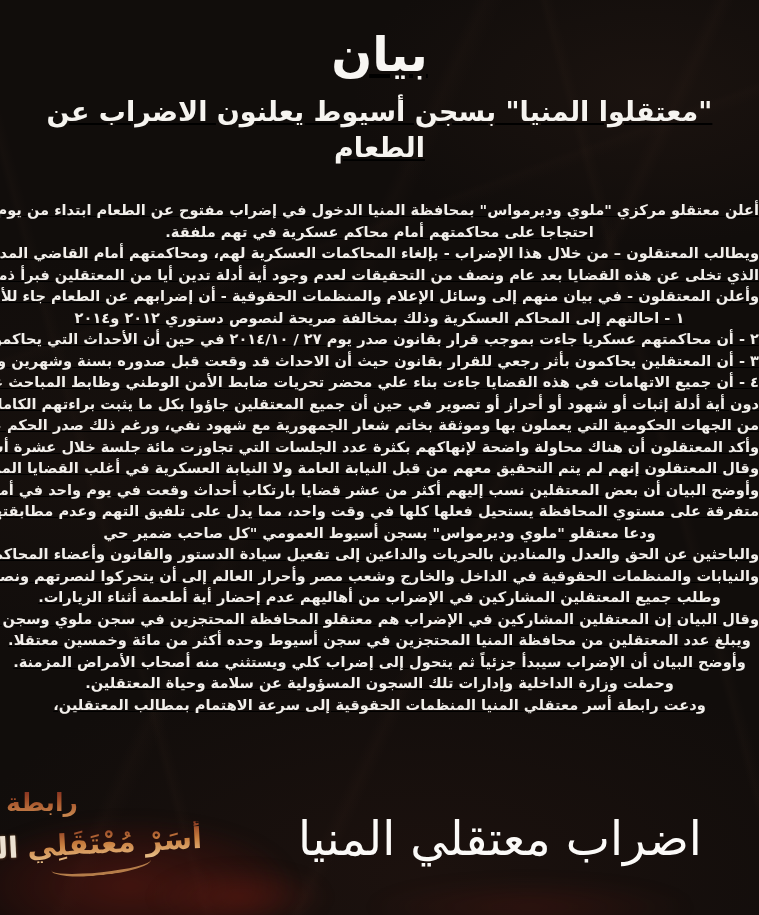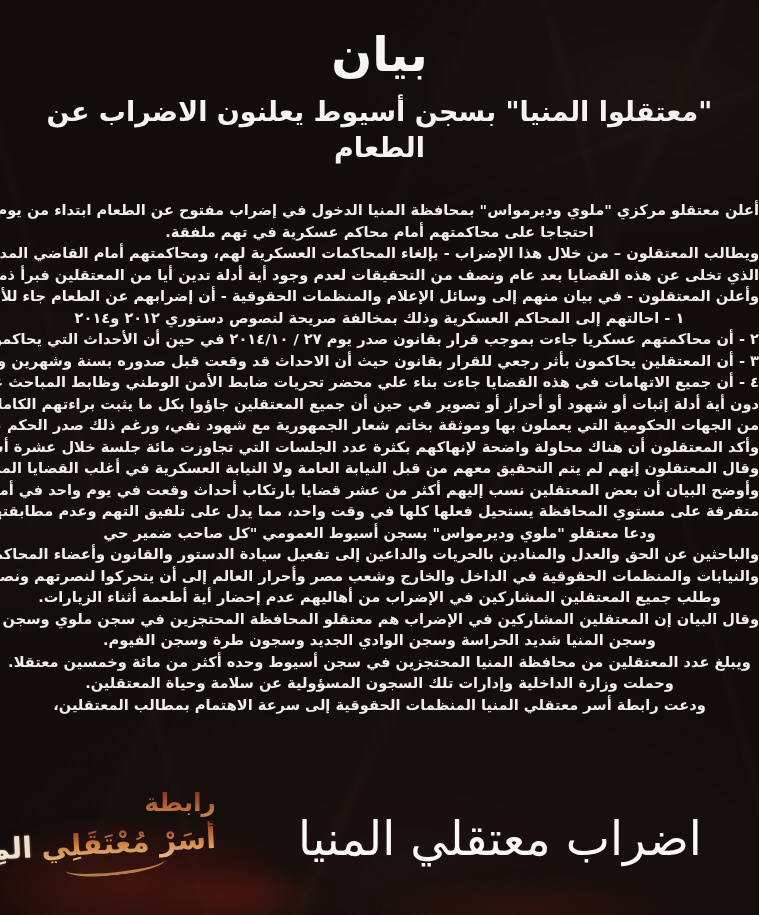--- a/index.html
+++ b/index.html
@@ -7,20 +7,21 @@
     position:relative;width:759px;height:915px;overflow:hidden;
     font-family:"DejaVu Sans",sans-serif;
     background-color:#110d0b;
     background-image:
       radial-gradient(ellipse 420px 220px at 85% 10%, rgba(62,40,30,.22), transparent 70%),
       radial-gradient(ellipse 520px 280px at 12% 50%, rgba(52,34,26,.16), transparent 72%),
       radial-gradient(ellipse 640px 320px at 55% 96%, rgba(66,32,24,.22), transparent 72%),
       linear-gradient(115deg, transparent 40%, rgba(95,62,46,.05) 41%, transparent 42.5%, transparent 60%, rgba(95,62,46,.06) 61%, transparent 62%),
       linear-gradient(75deg, transparent 20%, rgba(100,70,50,.05) 20.6%, transparent 21.6%, transparent 78%, rgba(100,70,50,.05) 78.6%, transparent 79.6%),
       linear-gradient(160deg, transparent 30%, rgba(80,52,40,.05) 30.5%, transparent 31.5%);
+    text-decoration: underline;
   }
   .blood{position:absolute;border-radius:50%;filter:blur(7px);pointer-events:none;}
   .blood-1{left:-30px;bottom:-36px;width:320px;height:130px;
     background:radial-gradient(ellipse, rgba(112,26,18,.5), rgba(72,16,12,.26) 58%, transparent 76%);}
   .blood-2{left:150px;bottom:-14px;width:180px;height:64px;
     background:radial-gradient(ellipse, rgba(122,30,20,.4), transparent 70%);}
   .blood-3{left:370px;bottom:-20px;width:320px;height:56px;
     background:radial-gradient(ellipse, rgba(100,25,18,.28), transparent 72%);}
   .title{
     margin:24px 0 0;text-align:center;
@@ -28,21 +29,21 @@
   }
   .subtitle{
     margin:10px 0 0;text-align:center;
     font-size:27px;line-height:36px;font-weight:700;color:#f6f4f0;
   }
   .body-text{margin-top:33px;}
   .line{
     text-align:center;white-space:nowrap;
     font-size:14.6px;line-height:21.5px;font-weight:700;color:#f2efeb;
   }
-  .logo{position:absolute;left:20px;top:786px;width:196px;text-align:right;}
+  .logo{position:absolute;left:6px;top:786px;width:196px;text-align:left;}
   .logo-line1{
     font-size:25px;line-height:34px;font-weight:700;
     background:linear-gradient(180deg,#7a231c 0%,#a4522a 45%,#d49759 100%);
     -webkit-background-clip:text;background-clip:text;
     color:#c07c3e;-webkit-text-fill-color:transparent;
   }
   .logo-line2{position:relative;font-size:29px;line-height:46px;transform:rotate(-3deg);white-space:nowrap;}
   .logo-amber{
     font-weight:700;
     background:linear-gradient(180deg,#8a3a22 0%,#c97f3f 50%,#e8c08a 100%);
@@ -87,22 +88,22 @@
     <div class="line">من الجهات الحكومية التي يعملون بها وموثقة بخاتم شعار الجمهورية مع شهود نفي، ورغم ذلك صدر الحكم عليهم بالسجن المؤبد للجميع حضوري وغيابي،</div>
     <div class="line">وأكد المعتقلون أن هناك محاولة واضحة لإنهاكهم بكثرة عدد الجلسات التي تجاوزت مائة جلسة خلال عشرة أشهر من المحاكمات العسكرية ومازالت الجلسات مستمرة .</div>
     <div class="line">وقال المعتقلون إنهم لم يتم التحقيق معهم من قبل النيابة العامة ولا النيابة العسكرية في أغلب القضايا المنسوبة إليهم وكانوا يفاجؤون بها من القاضي.</div>
     <div class="line">وأوضح البيان أن بعض المعتقلين نسب إليهم أكثر من عشر قضايا بارتكاب أحداث وقعت في يوم واحد في أماكن</div>
     <div class="line">متفرقة على مستوي المحافظة يستحيل فعلها كلها في وقت واحد، مما يدل على تلفيق التهم وعدم مطابقتها للعقل والواقع.</div>
     <div class="line">ودعا معتقلو "ملوي وديرمواس" بسجن أسيوط العمومي "كل صاحب ضمير حي</div>
     <div class="line">والباحثين عن الحق والعدل والمنادين بالحريات والداعين إلى تفعيل سيادة الدستور والقانون وأعضاء المحاكم</div>
     <div class="line">والنيابات والمنظمات الحقوقية في الداخل والخارج وشعب مصر وأحرار العالم إلى أن يتحركوا لنصرتهم ونصرة كل مظلوم يعاني من ظلم وظلمات السجون.</div>
     <div class="line">وطلب جميع المعتقلين المشاركين في الإضراب من أهاليهم عدم إحضار أية أطعمة أثناء الزيارات.</div>
     <div class="line">وقال البيان إن المعتقلين المشاركين في الإضراب هم معتقلو المحافظة المحتجزين في سجن ملوي وسجن ديرمواس</div>
-    <div class="line">وسجن المنيا شديد الحراسة وسجن الوادي الجديد وسجون طرة وسجن الفيوم.</div>
     <div class="line">ويبلغ عدد المعتقلين من محافظة المنيا المحتجزين في سجن أسيوط وحده أكثر من مائة وخمسين معتقلا.</div>
+    <div class="line">وأوضح البيان أن الإضراب سيبدأ جزئياً ثم يتحول إلى إضراب كلي ويستثني منه أصحاب الأمراض المزمنة.</div>
     <div class="line">وحملت وزارة الداخلية وإدارات تلك السجون المسؤولية عن سلامة وحياة المعتقلين.</div>
     <div class="line">ودعت رابطة أسر معتقلي المنيا المنظمات الحقوقية إلى سرعة الاهتمام بمطالب المعتقلين،</div>
   </div>
 
   <div class="logo">
     <div class="logo-line1">رابطة</div>
     <div class="logo-line2">
       <span class="logo-amber">أُسَرْ مُعْتَقَلِي</span>
       <span class="logo-cream">المِنْيَا</span>
       <span class="logo-flourish"></span>

